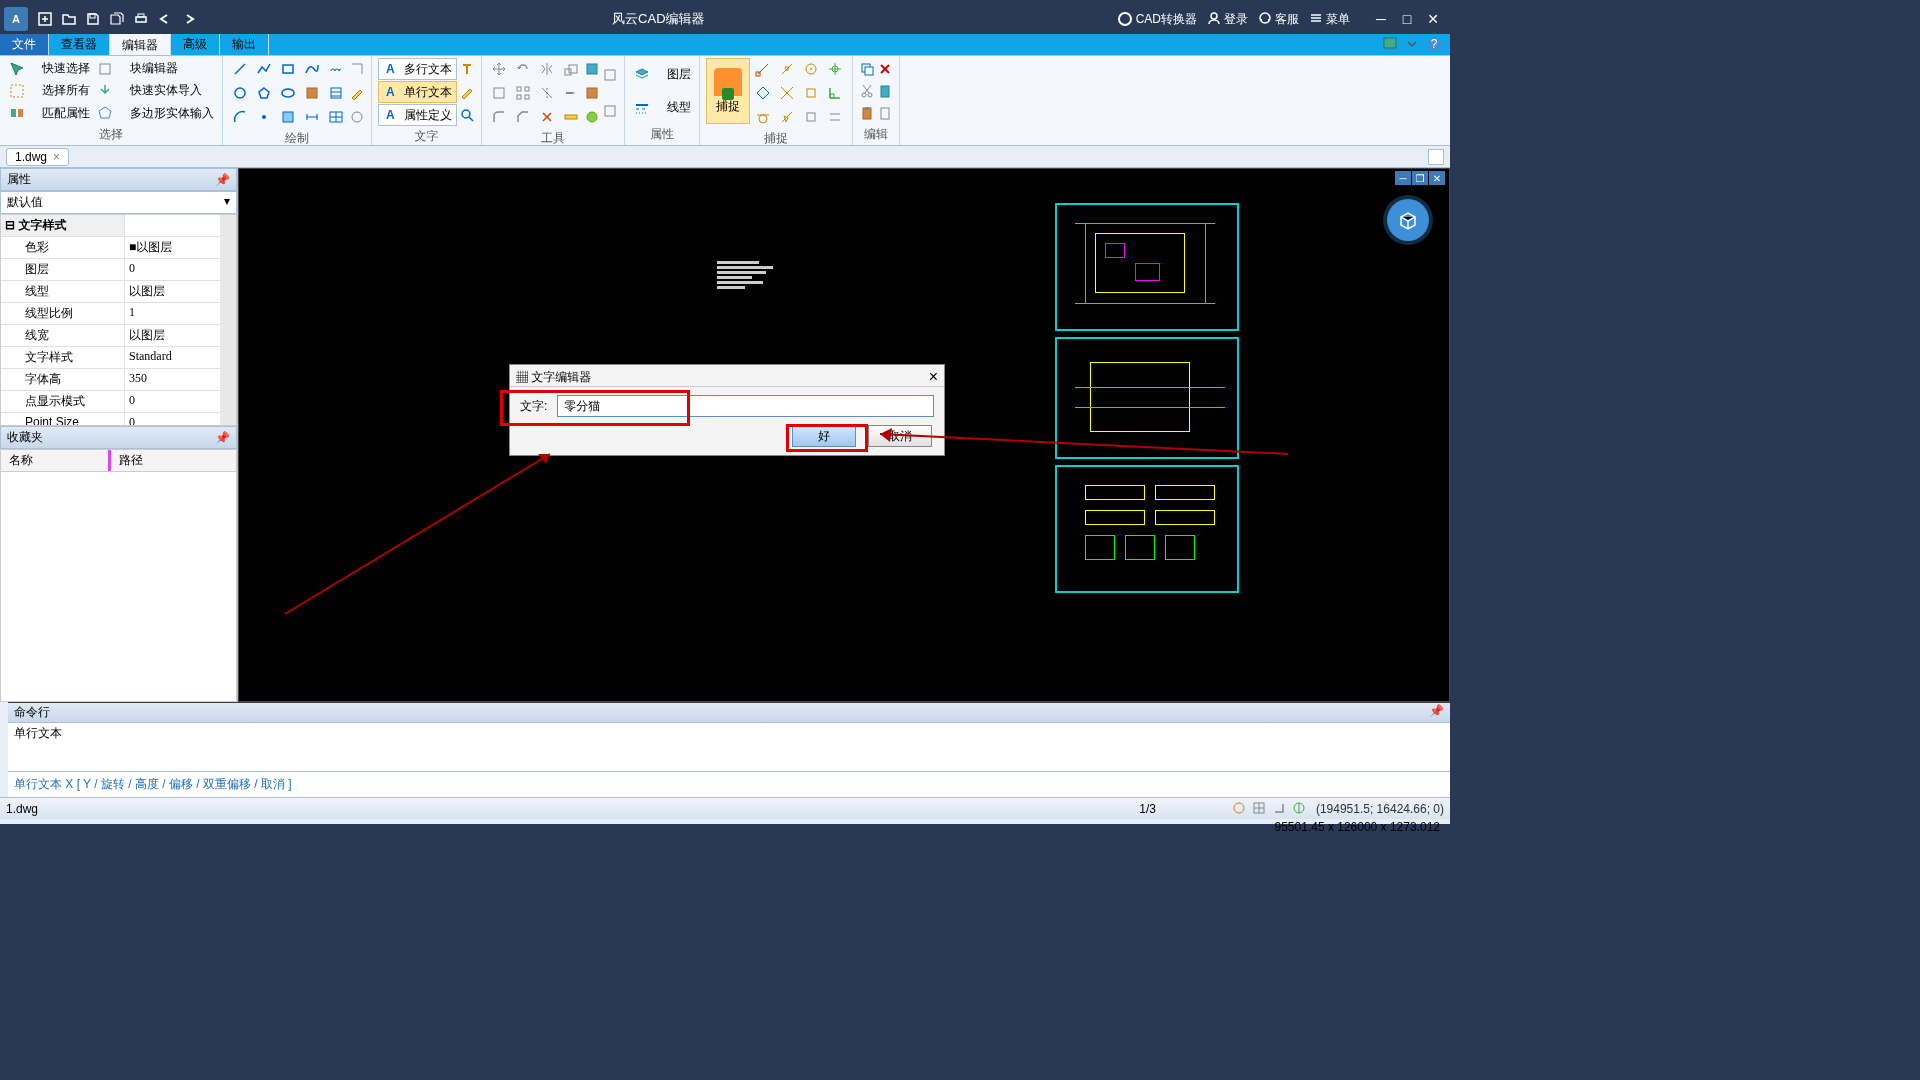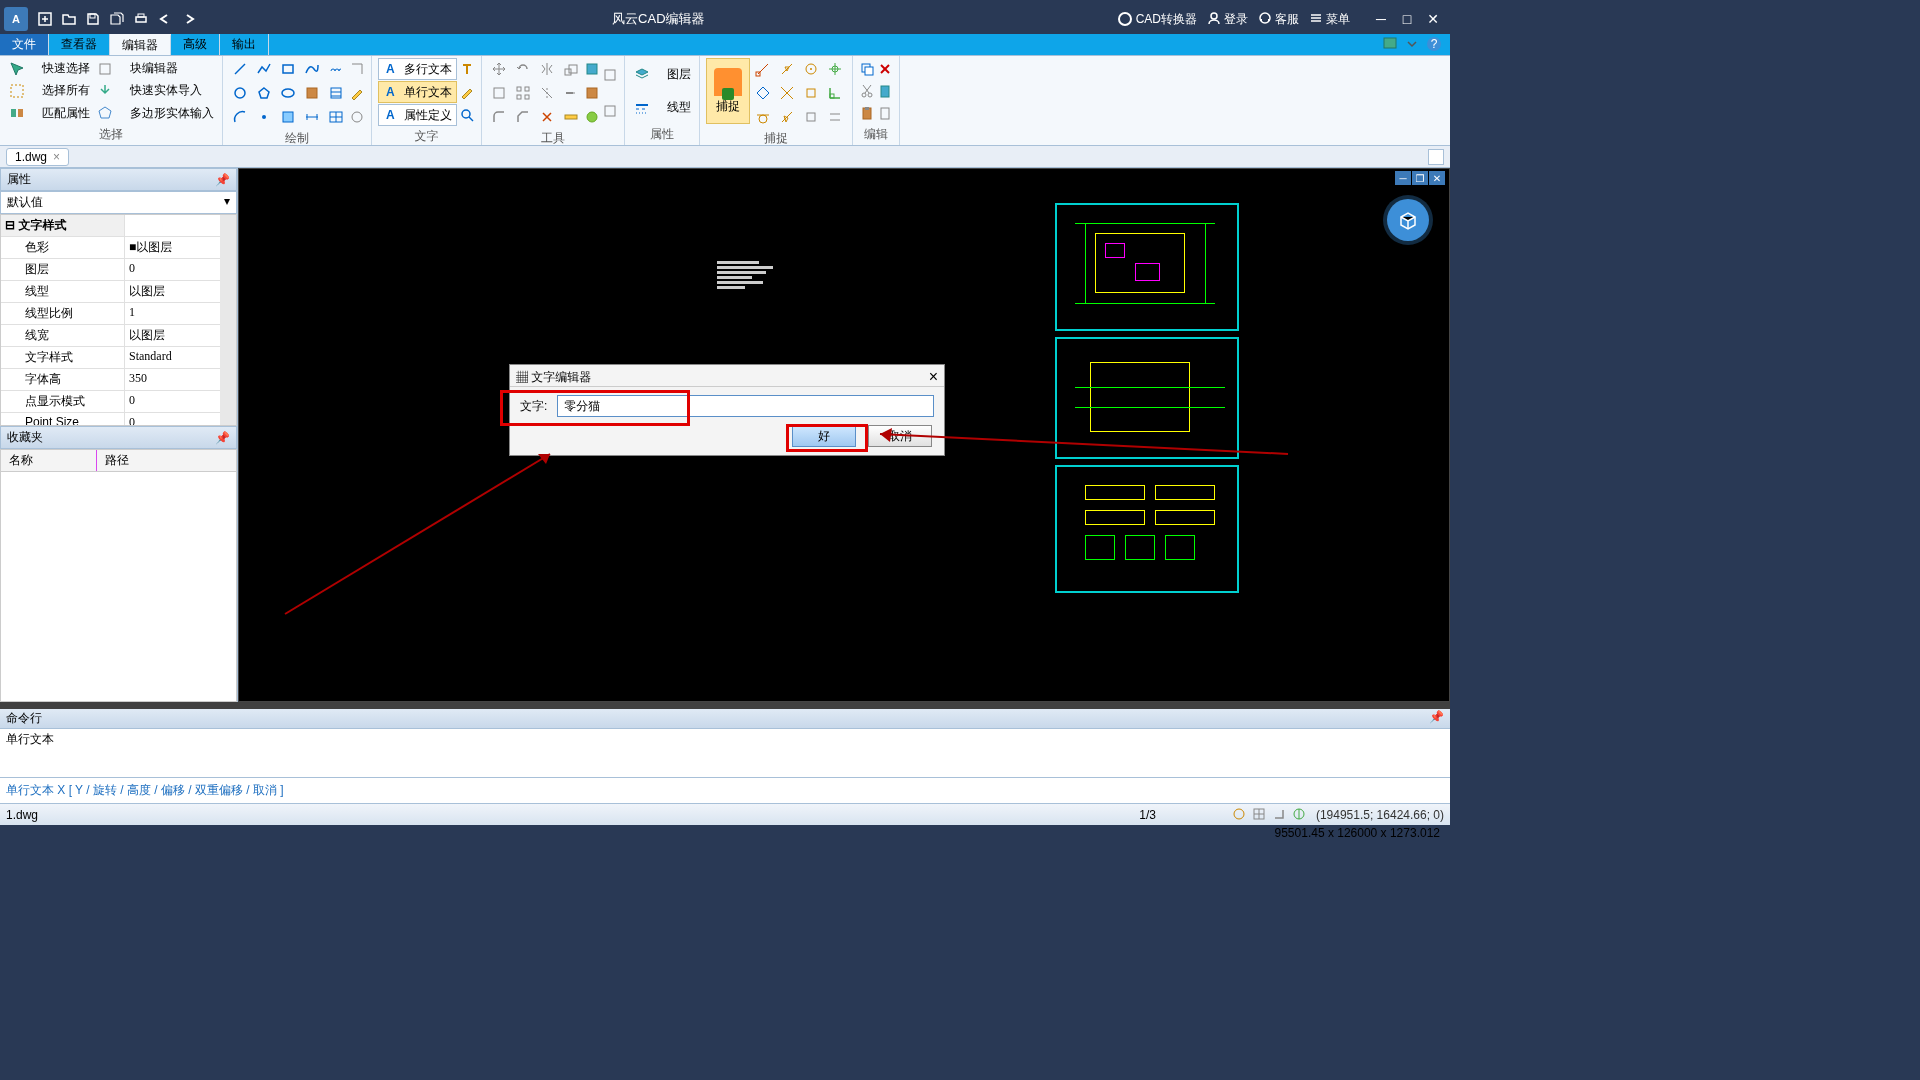--- a/index.html
+++ b/index.html
@@ -99,21 +99,21 @@
 
 
 .modelstrip { height: 20px; background: #e8eef6; display: flex; align-items: center; border-top: 1px solid #a8c0d8; }
 .modelstrip .gutter { width: 14px; height: 100%; background: #e8eef6; border-right: 1px solid #ccc; }
 .modelstrip .mtab2 { background: #fff; border: 1px solid #a8c0d8; padding: 0 10px; margin-left: 2px; cursor: pointer; }
 .modelstrip .msp { flex: 1; }
 .modelstrip .hscroll { width: 400px; height: 14px; background: #e0e0e0; border: 1px solid #aaa; position: relative; margin-right: 4px; }
 .modelstrip .hscroll .thumb { position: absolute; left: 110px; width: 40px; top: 0; bottom: 0; background: #b0b0b0; }
 
 
-.cmdarea { border-top: 7px solid #404040; }
+.cmdarea { border-top: 1px solid #404040; margin-left: 8px; }
 .cmd-title { background: linear-gradient(#e0eaf5,#c8d8ea); padding: 1px 6px; display: flex; justify-content: space-between; border-bottom: 1px solid #a8c0d8; }
 .cmd-body { background: #fff; height: 48px; padding: 2px 6px; }
 .cmd-input { background: #fff; border-top: 1px solid #a8c0d8; padding: 4px 6px; color: #1e6fc0; }
 .cmd-input .opt { color: #1e6fc0; }
 
 
 .statusbar { height: 22px; background: linear-gradient(#f0f4fa,#d8e4f0); border-top: 1px solid #a8c0d8; display: flex; align-items: center; padding: 0 6px; gap: 8px; }
 .statusbar .sfile { }
 .statusbar .ssp { flex: 1; }
 .statusbar .spage { }
@@ -776,21 +776,21 @@
           </div>
 
         <div class="scrollhint"></div>
       </div>
       <div class="panel-title">
         <span>收藏夹</span>
         <span class="pin">📌</span>
       </div>
       <div class="favpanel">
         <div class="fhdr">
-          <div style="width:96px;border-right:1px solid #d946ef;">名称</div>
+          <div style="width:110px;border-right:3px solid #d946ef;">名称</div>
           <div>路径</div>
         </div>
       </div>
     </div>
 
     <div class="canvaswrap">
       <div class="mdi-btns">
         <div class="mb">─</div>
         <div class="mb">❐</div>
         <div class="mb">✕</div>

